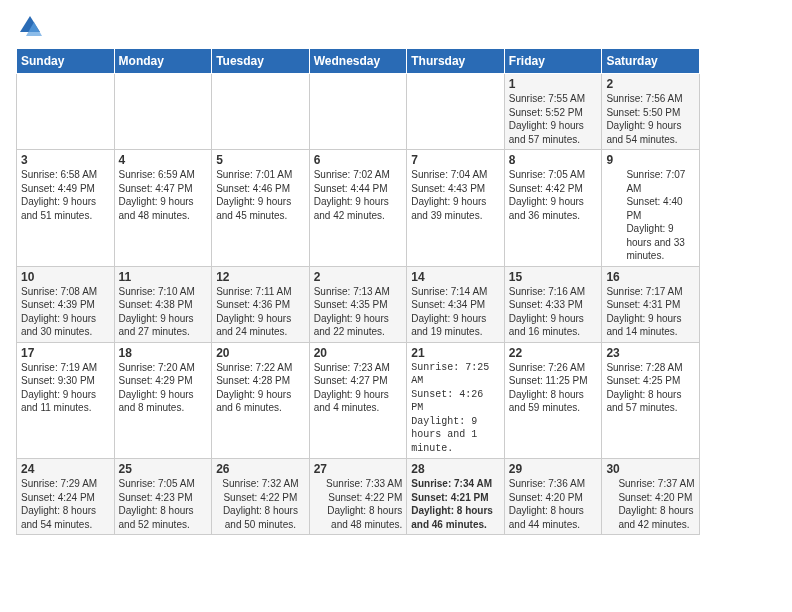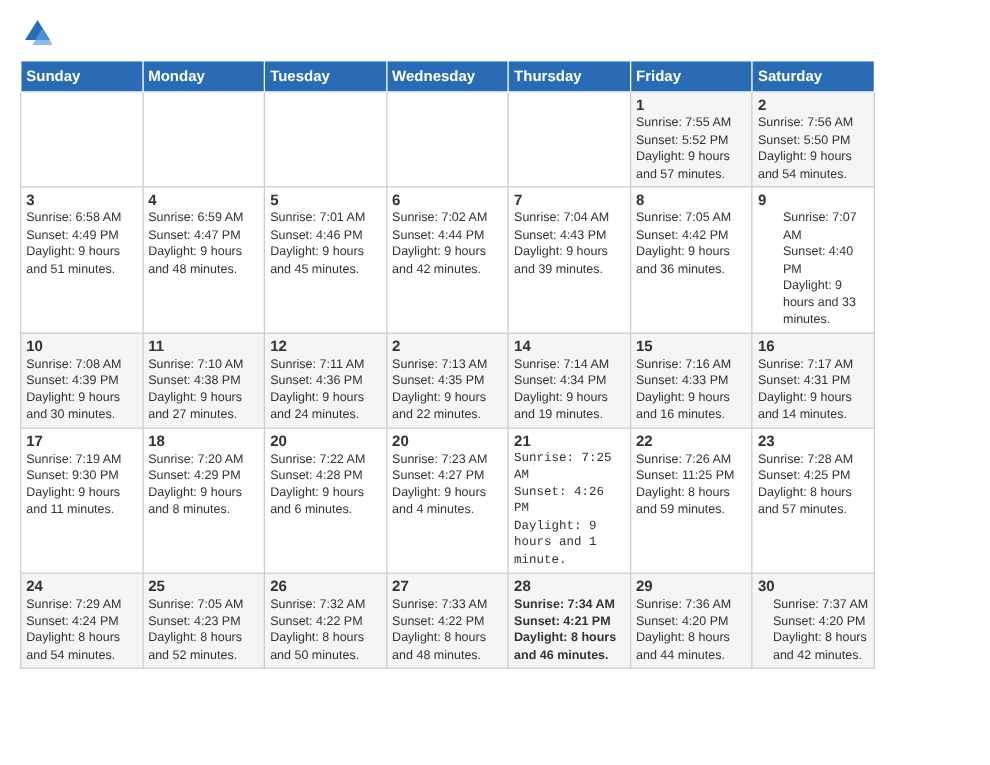--- a/index.html
+++ b/index.html
@@ -291,27 +291,27 @@
 Daylight: 8 hours and 54 minutes.</div>
           </td>
           <td>
             <span class="day-num">25</span>
             <div class="day-info" style="white-space: pre-line;">Sunrise: 7:05 AM
 Sunset: 4:23 PM
 Daylight: 8 hours and 52 minutes.</div>
           </td>
           <td>
             <span class="day-num">26</span>
-            <div class="day-info" style="white-space: pre-line;">Sunrise: 7:32 AM
+            <div class="day-info" style="white-space: pre-line; text-align: center;">Sunrise: 7:32 AM
 Sunset: 4:22 PM
 Daylight: 8 hours and 50 minutes.</div>
           </td>
           <td>
             <span class="day-num">27</span>
-            <div class="day-info" style="white-space: pre-line;">Sunrise: 7:33 AM
+            <div class="day-info" style="white-space: pre-line; text-align: right;">Sunrise: 7:33 AM
 Sunset: 4:22 PM
 Daylight: 8 hours and 48 minutes.</div>
           </td>
           <td>
             <span class="day-num">28</span>
             <div class="day-info" style="white-space: pre-line; font-weight: bold;">Sunrise: 7:34 AM
 Sunset: 4:21 PM
 Daylight: 8 hours and 46 minutes.</div>
           </td>
           <td>

